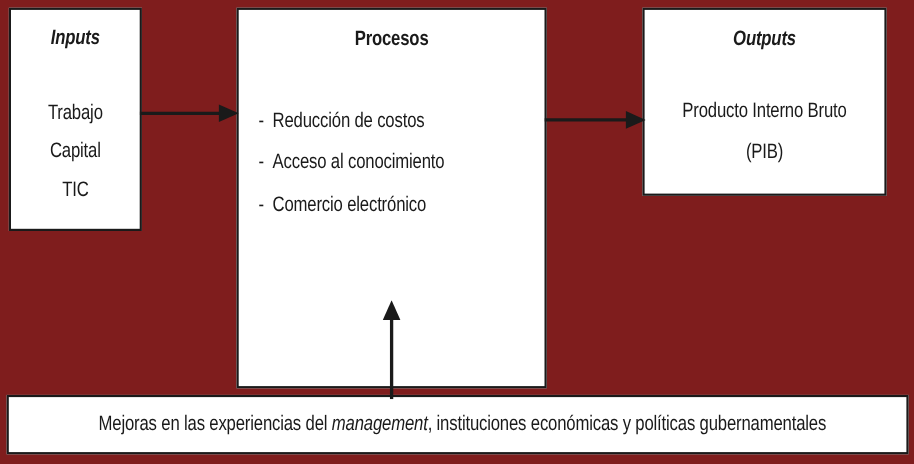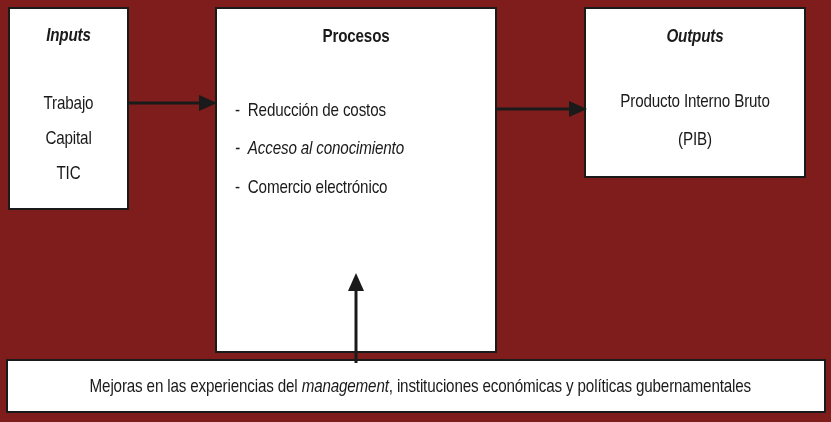--- a/index.html
+++ b/index.html
@@ -76,21 +76,21 @@
   }
   .bullet .dash {
     display: inline-block;
     width: 16px;
     font-family: "Liberation Sans", "DejaVu Sans", sans-serif;
     font-size: 19px;
     font-weight: 400;
     vertical-align: baseline;
   }
   #b0 { top: 90px; }
-  #b1 { top: 128px; font-style: italic; }
+  #b1 { top: 128px; }
   #b2 { top: 167px; }
   #b3 { top: 206px; }
 
   #box-outputs .ttl { position: absolute; left: 0; right: 0; top: 16px; }
   #box-outputs .l1  { position: absolute; left: 0; right: 0; top: 81px; }
   #box-outputs .l2  { position: absolute; left: 0; right: 0; top: 119px; }
 
   #box-footer .footer-text {
     position: absolute;
     left: 0; right: 0;

